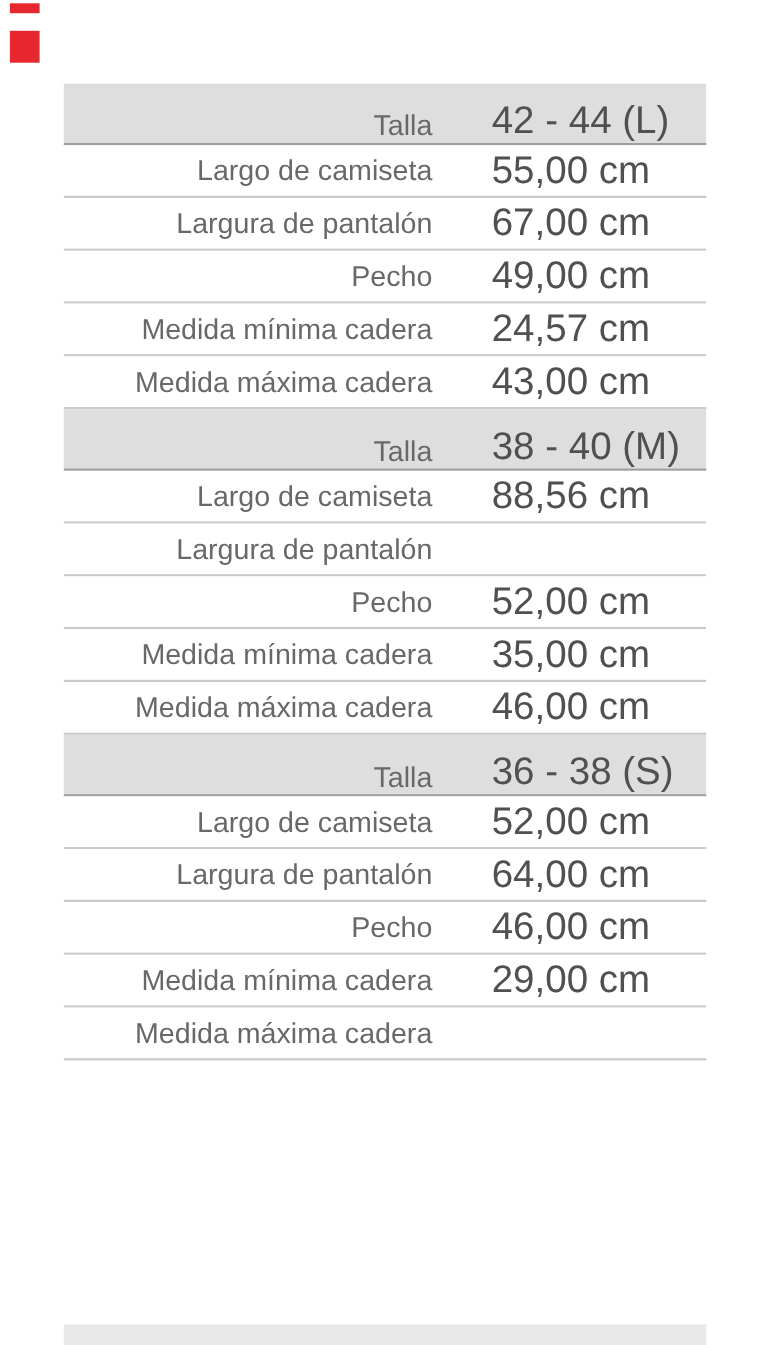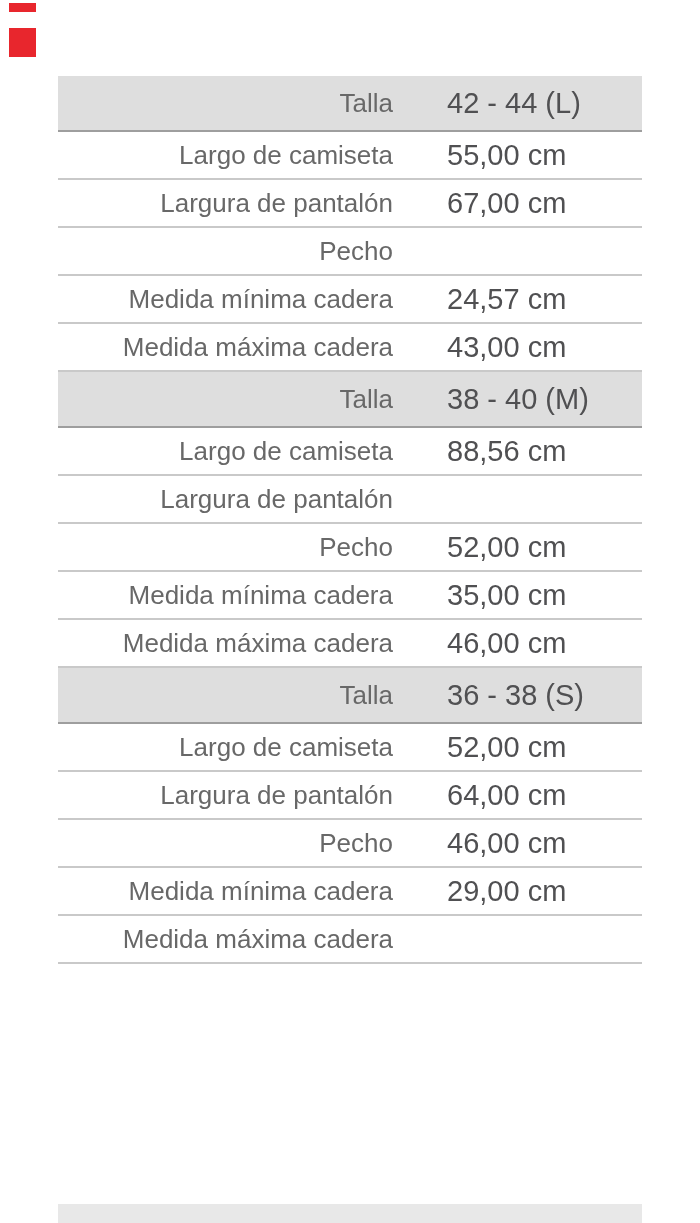--- a/index.html
+++ b/index.html
@@ -33,34 +33,35 @@
   }
   .row{
     display:flex;align-items:center;height:48px;
     border-bottom:2px solid var(--row-border);
     background:#ffffff;
   }
   .row.header{
     height:56px;
     background:var(--header-bg);
     border-bottom:2px solid var(--header-border);
+    align-items:flex-end;
   }
   .cell{white-space:nowrap;overflow:hidden;}
   .cell.label{
     flex:0 0 362px;
     text-align:right;
     padding-right:27px;
     font-size:26px;
     color:var(--label-text);
   }
   .cell.value{
     flex:1 1 auto;
     text-align:left;
     padding-left:27px;
-    font-size:29px;
+    font-size:35px;
     color:var(--value-text);
   }
   .partial-next-row{
     position:absolute;left:58px;top:1204px;width:584px;height:19px;
     background:var(--partial-bg);
   }
 </style>
 </head>
 <body>
 
@@ -76,20 +77,21 @@
   <div class="row">
     <div class="cell label">Largo de camiseta</div>
     <div class="cell value">55,00 cm</div>
   </div>
       <div class="row">
     <div class="cell label">Largura de pantalón</div>
     <div class="cell value">67,00 cm</div>
   </div>
       <div class="row">
     <div class="cell label">Pecho</div>
+    <div class="cell value">49,00 cm</div>
   </div>
       <div class="row">
     <div class="cell label">Medida mínima cadera</div>
     <div class="cell value">24,57 cm</div>
   </div>
       <div class="row">
     <div class="cell label">Medida máxima cadera</div>
     <div class="cell value">43,00 cm</div>
   </div>
     </div>

